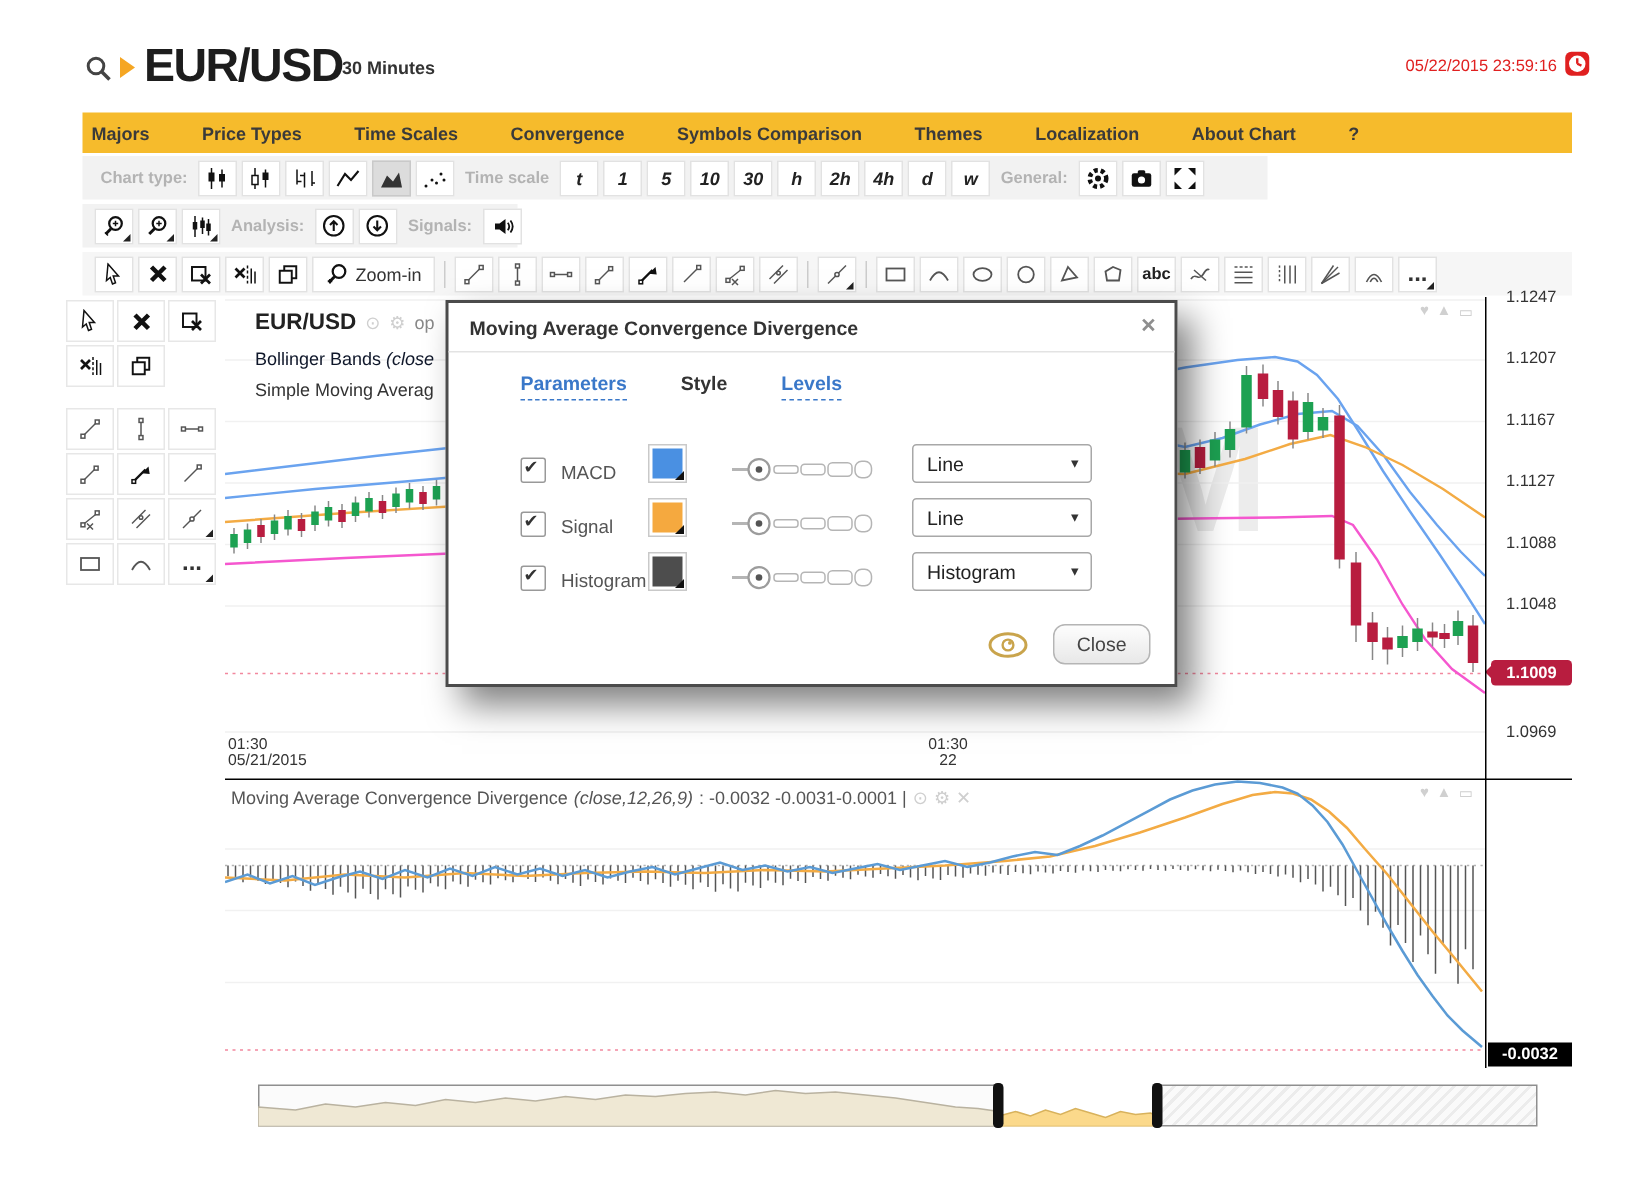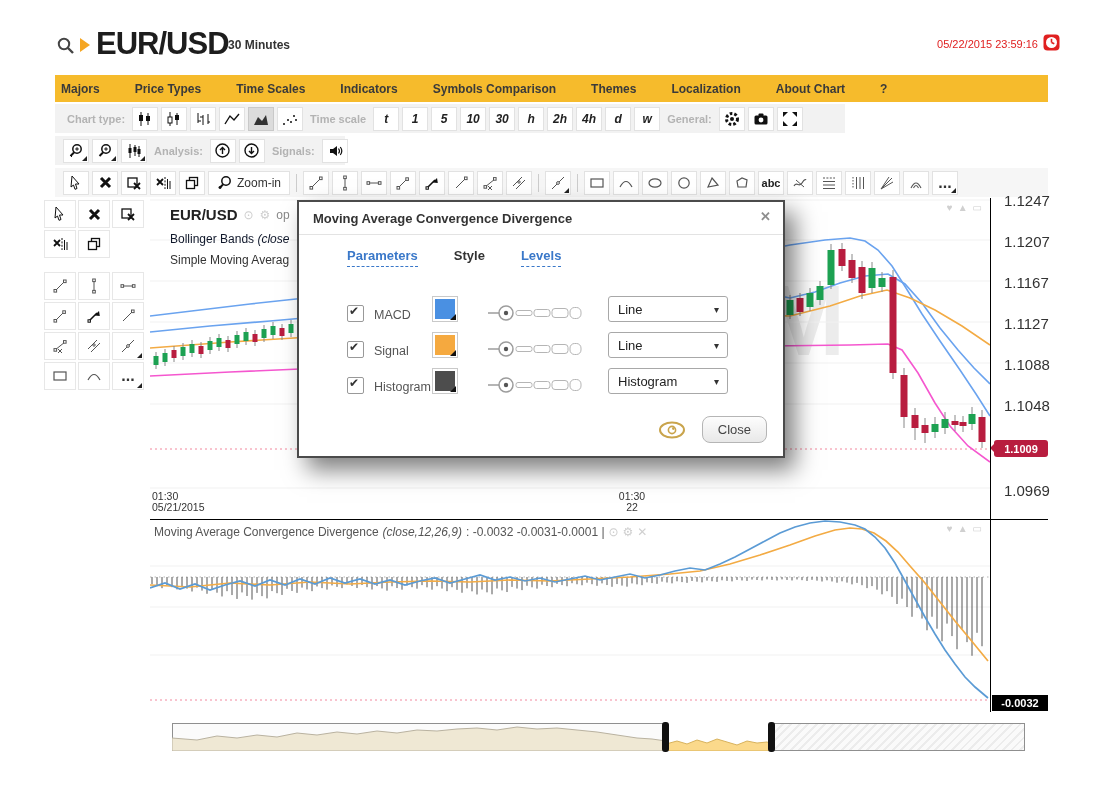--- a/index.html
+++ b/index.html
@@ -45,21 +45,21 @@
   .c-head1{position:absolute;left:20px;top:8px;font-size:15px;font-weight:bold;color:#222;display:flex;
            align-items:center;gap:6px;}
   .c-ic{font-size:12px;color:#cfcfcf;font-weight:normal;}
   .c-op{font-size:12px;font-weight:normal;color:#888;}
   .c-head2{position:absolute;left:20px;top:34px;font-size:12px;color:#0f172a;}
   .c-head3{position:absolute;left:20px;top:55px;font-size:12px;color:#333;}
   .mini-ics{position:absolute;right:8px;top:4px;display:flex;gap:5px;font-size:10px;color:#d0d0d0;}
   .vline{left:990px;top:198px;width:1px;height:514px;background:#000;}
   .sep{left:150px;top:519px;width:898px;height:1px;background:#000;}
   .paxis{left:996px;top:198px;width:60px;height:300px;}
-  .plabel{position:absolute;left:8px;font-size:15px;color:#333;}
+  .plabel{position:absolute;left:8px;font-size:11px;color:#333;}
   div.plabel:nth-of-type(1){top:-6px;}
   div.plabel:nth-of-type(2){top:35px;}
   div.plabel:nth-of-type(3){top:76px;}
   div.plabel:nth-of-type(4){top:117px;}
   div.plabel:nth-of-type(5){top:158px;}
   div.plabel:nth-of-type(6){top:199px;}
   div.plabel:nth-of-type(7){top:284px;}
   .pbadge{left:994px;top:440px;width:54px;height:17px;background:#b81d3f;color:#fff;font-size:11px;
           font-weight:bold;display:flex;align-items:center;justify-content:center;border-radius:3px;}
   .pbadge::before{content:"";position:absolute;left:-4px;top:4px;border-top:4px solid transparent;
@@ -140,21 +140,21 @@
         <line x1="8.5" y1="8.5" x2="8.5" y2="4.8" stroke="#e02020" stroke-width="1.6"></line>
         <line x1="8.5" y1="8.5" x2="11.3" y2="9.8" stroke="#e02020" stroke-width="1.6"></line>
       </svg>
   </span>
 
   <div class="abs menubar">
 
   <div class="menu-item">Majors</div>
       <div class="menu-item">Price Types</div>
       <div class="menu-item">Time Scales</div>
-      <div class="menu-item">Indicators</div>
+      <div class="menu-item">Convergence</div>
       <div class="menu-item">Symbols Comparison</div>
       <div class="menu-item">Themes</div>
       <div class="menu-item">Localization</div>
       <div class="menu-item">About Chart</div>
       <div class="menu-item">?</div>
     </div>
 
   <div class="abs tstrip trow1">
     <span class="tlabel">Chart type:</span>
     <span class="tbtn">

